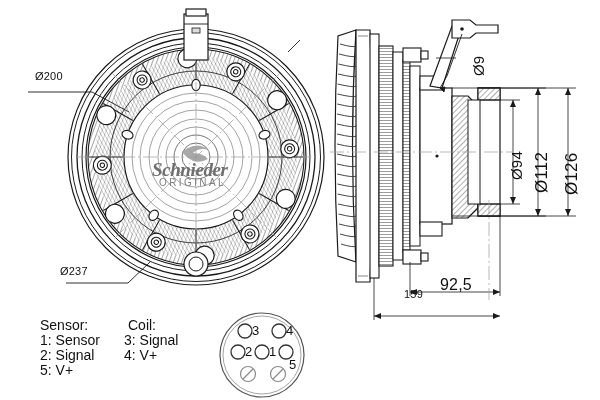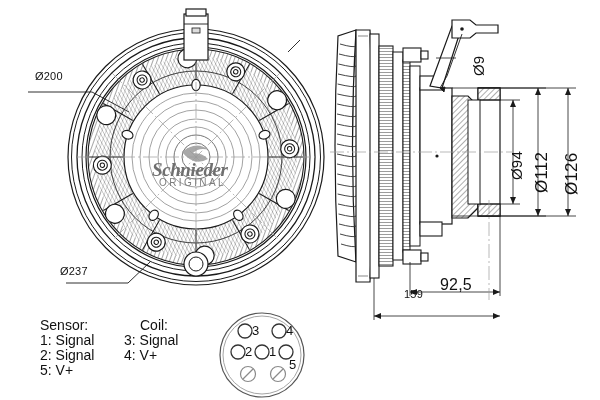--- a/index.html
+++ b/index.html
@@ -354,25 +354,25 @@
   </svg>
 
   <div class="dimtext rot90" style="left:470px;top:76px;font-size:15px;">Ø9</div>
   <div class="dimtext rot90" style="left:508px;top:180px;font-size:15px;">Ø94</div>
   <div class="dimtext rot90" style="left:532px;top:193px;font-size:17px;">Ø112</div>
   <div class="dimtext rot90" style="left:562px;top:195px;font-size:17px;">Ø126</div>
   <div class="dimtext" style="left:440px;top:276px;font-size:16px;">92,5</div>
   <div class="dimtext" style="left:404px;top:288px;font-size:11px;">159</div>
 
   <div class="legend" style="left:40px;top:318px;">Sensor:</div>
-  <div class="legend" style="left:40px;top:333px;">1: Signal</div>
+  <div class="legend" style="left:40px;top:333px;">1: Sensor</div>
   <div class="legend" style="left:40px;top:348px;">2: Signal</div>
   <div class="legend" style="left:40px;top:363px;">5: V+</div>
 
-  <div class="legend" style="left:140px;top:318px;">Coil:</div>
+  <div class="legend" style="left:128px;top:318px;">Coil:</div>
   <div class="legend" style="left:124px;top:333px;">3: Signal</div>
   <div class="legend" style="left:124px;top:348px;">4: V+</div>
 
   <svg class="layer" viewBox="0 0 600 400">
     <circle cx="262" cy="355" r="42" fill="#fff" stroke="#555" stroke-width="1.2"></circle>
     <circle cx="262" cy="355" r="39" fill="none" stroke="#9a9a9a" stroke-width=".9"></circle>
     <g fill="#fff" stroke="#333" stroke-width="1.3">
       <circle cx="245" cy="331" r="7"></circle>
       <circle cx="279" cy="331" r="7"></circle>
       <circle cx="238" cy="352" r="7"></circle>

